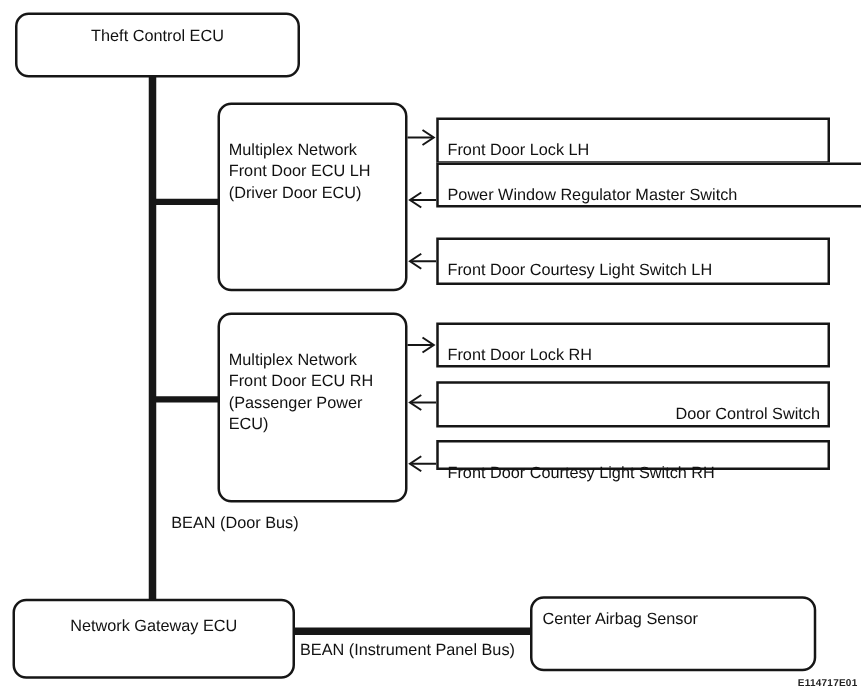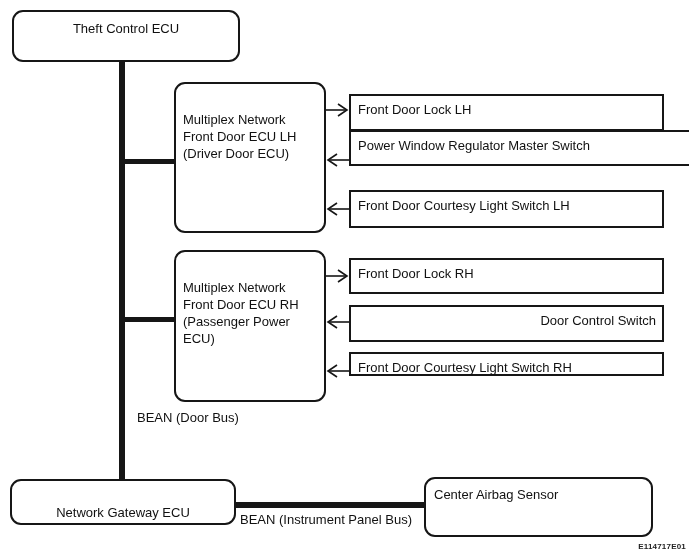--- a/index.html
+++ b/index.html
@@ -17,21 +17,21 @@
     box-sizing:border-box;
     border:2px solid #161616;
     background:#fff;
     font-size:13px;
     line-height:16px;
     color:#111;
   }
   .rounded{border-radius:11px;}
   .ecu-center{text-align:center;padding-top:9px;}
   .ecu-left{padding:27px 6px 16px 7px;line-height:17px;}
-  .component{padding:6px 6px 0 7px;}
+  .component{padding:16px 6px 0 7px;}
   .cas{padding:8px 6px 0 8px;}
   .bus-label{
     position:absolute;
     font-size:13px;
     white-space:nowrap;
     color:#111;
   }
   .diagram-code{
     position:absolute;
     right:3px;top:542px;
@@ -110,21 +110,21 @@
   <div class="node component" style="left:349px;top:258px;width:315px;height:36px;">
     <span>Front Door Lock RH</span>
   </div>
   <div class="node component" style="left:349px;top:305px;width:315px;height:37px;text-align:right;">
     <span>Door Control Switch</span>
   </div>
   <div class="node component" style="left:349px;top:352px;width:315px;height:24px;">
     <span>Front Door Courtesy Light Switch RH</span>
   </div>
 
-  <div class="node rounded ecu-center" style="left:10px;top:479px;width:226px;height:46px;padding-top:24px;">
+  <div class="node rounded ecu-center" style="left:10px;top:479px;width:226px;height:64px;padding-top:12px;">
     <span>Network Gateway ECU</span>
   </div>
 
   <div class="node rounded cas" style="left:424px;top:477px;width:229px;height:60px;">
     <span>Center Airbag Sensor</span>
   </div>
 
   <div class="bus-label" style="left:137px;top:410px;">BEAN (Door Bus)</div>
   <div class="bus-label" style="left:240px;top:512px;">BEAN (Instrument Panel Bus)</div>
 

